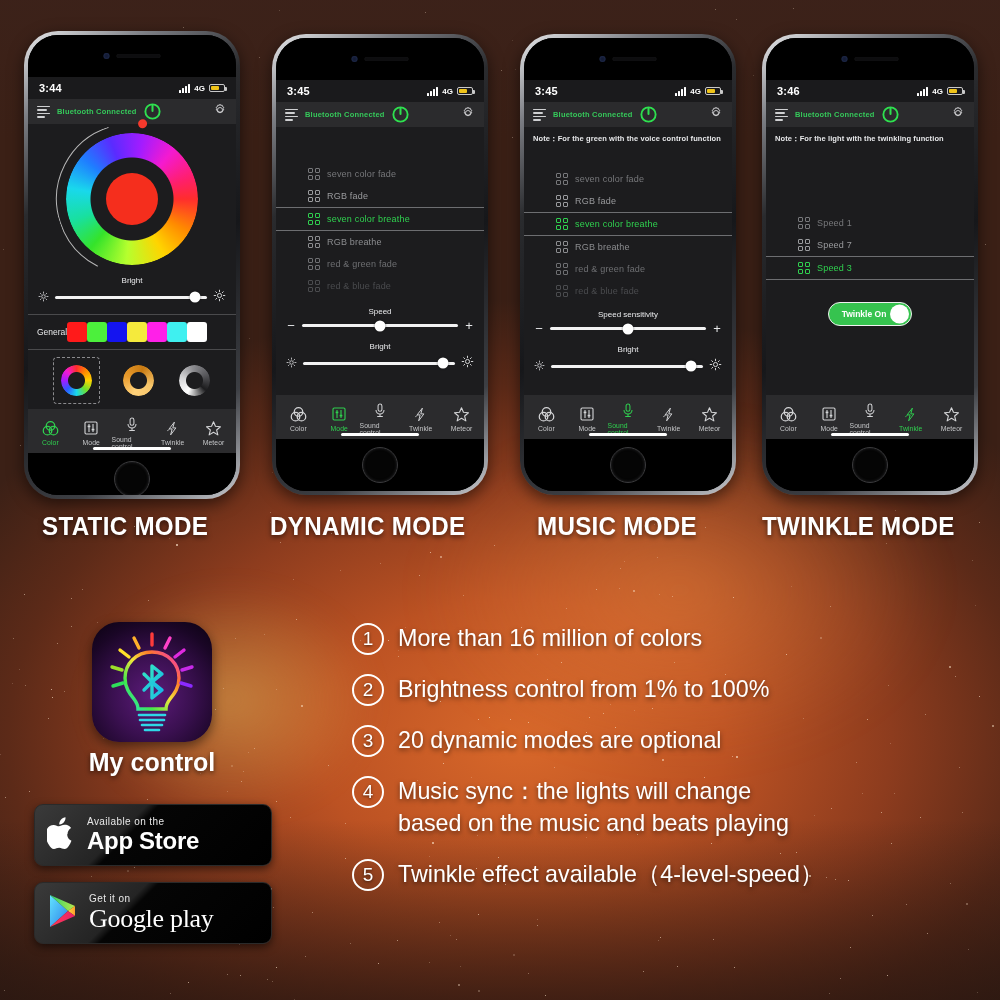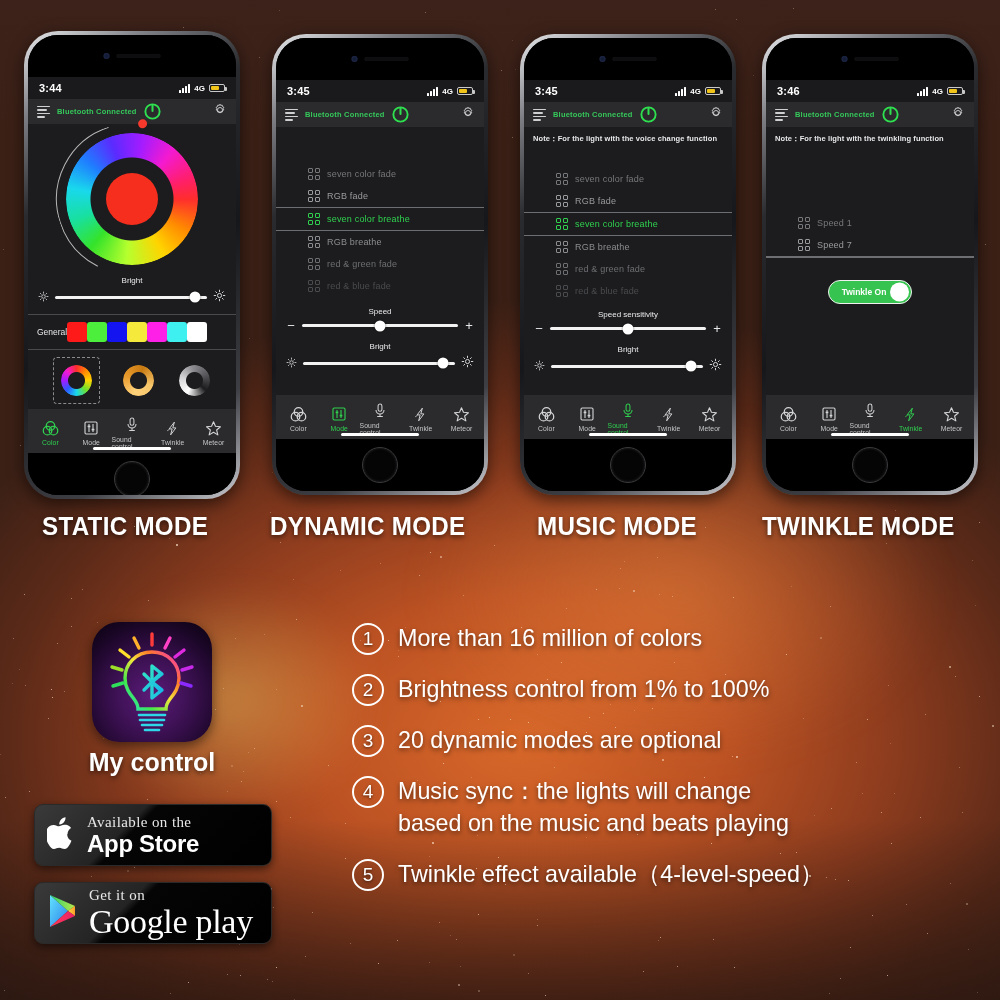--- a/index.html
+++ b/index.html
@@ -183,23 +183,23 @@
   .appname { position:absolute; left:12px; top:188px; width:280px; text-align:center;
     color:#fff; font-weight:bold; font-size:25px; text-shadow:0 2px 5px rgba(0,0,0,.6); }
 
   .badge { position:absolute; border-radius:9px; overflow:hidden;
     background:linear-gradient(135deg,#3a3a3a 0%, #242424 38%, #050505 42%, #000 100%);
     border:1px solid #2a2a2a; box-shadow:0 3px 8px rgba(0,0,0,.55);
     display:flex; align-items:center; padding:0 12px; }
   .badge.appstore { left:34px; top:244px; width:238px; height:62px; gap:10px; }
   .badge.gplay    { left:34px; top:322px; width:238px; height:62px; gap:10px; }
   .badge .txt { display:flex; flex-direction:column; line-height:1; }
-  .badge .t1 { color:#e8e8e8; font-size:15px; letter-spacing:.4px;font-family:Liberation Serif, serif; }
+  .badge .t1 { color:#e8e8e8; font-size:10px; letter-spacing:.4px; }
   .badge .t2 { color:#fff; font-size:24px; font-weight:bold; letter-spacing:-.3px; margin-top:2px; }
-  .badge .t2.serif { font-family:"Liberation Serif", serif; font-weight:normal; font-size:34px; }
+  .badge .t2.serif { font-family:"Liberation Serif", serif; font-weight:normal; font-size:26px; }
 
   .features { position:absolute; left:352px; top:62px; width:640px; }
   .feat { display:flex; align-items:flex-start; gap:14px; margin-bottom:18px; }
   .fnum { flex:0 0 auto; width:32px; height:32px; border:2px solid #fff; border-radius:50%;
     color:#fff; font-size:19px; display:flex; align-items:center; justify-content:center;
     text-shadow:0 1px 3px rgba(0,0,0,.6); margin-top:1px; }
   .ftxt { color:#fff; font-size:24px; line-height:1.35; text-shadow:0 2px 5px rgba(0,0,0,.55);
     transform:scaleX(.97); transform-origin:left top; }
   .ftxt .l2 { display:block; }
 </style>
@@ -932,21 +932,21 @@
                 <circle cx="10" cy="10" r="8.4" fill="none" stroke="#1c1c1e" stroke-width="0"></circle>
               </svg>
     </span>
     <span class="gear">
       <svg width="14" height="14" viewBox="0 0 20 20">
                 <path d="M10 6.4a3.6 3.6 0 1 0 0 7.2 3.6 3.6 0 0 0 0-7.2z" fill="none" stroke="#cfd0d2" stroke-width="1.3"></path>
                 <path d="M10 1.6l1 1.9 2.1-.5 .5 2.1 1.9 1-1 1.9 1 1.9-1.9 1-.5 2.1-2.1-.5-1 1.9-1-1.9-2.1.5-.5-2.1-1.9-1 1-1.9-1-1.9 1.9-1 .5-2.1 2.1.5z" fill="none" stroke="#cfd0d2" stroke-width="1.3" stroke-linejoin="round"></path>
               </svg>
     </span>
   </div>
-          <div class="note">Note：For the light with the voice change function</div>
+          <div class="note">Note：For the green with the voice control function</div>
           <div class="body">
             <div style="height:14px"></div>
             <div class="mode-list">
               <div class="mode-item mi-dim1">
             <span class="sq">
                   <i></i>
                   <i></i>
                   <i></i>
                   <i></i>
                 </span>
@@ -1170,20 +1170,29 @@
               <div class="mode-item mi-dim2">
             <span class="sq">
                   <i></i>
                   <i></i>
                   <i></i>
                   <i></i>
                 </span>
             <span class="lbl">Speed 7</span>
           </div>
               <div class="mode-sep"></div>
+              <div class="mode-item mi-sel">
+            <span class="sq">
+                  <i></i>
+                  <i></i>
+                  <i></i>
+                  <i></i>
+                </span>
+            <span class="lbl">Speed 3</span>
+          </div>
               <div class="mode-sep"></div>
             </div>
             <div style="height:68px;display:flex;align-items:center;justify-content:center">
         <div class="twinkle-toggle">
           <span class="t-lbl">Twinkle On</span>
           <span class="t-knob"></span>
         </div>
             </div>
           </div>
           <div class="tabbar">

